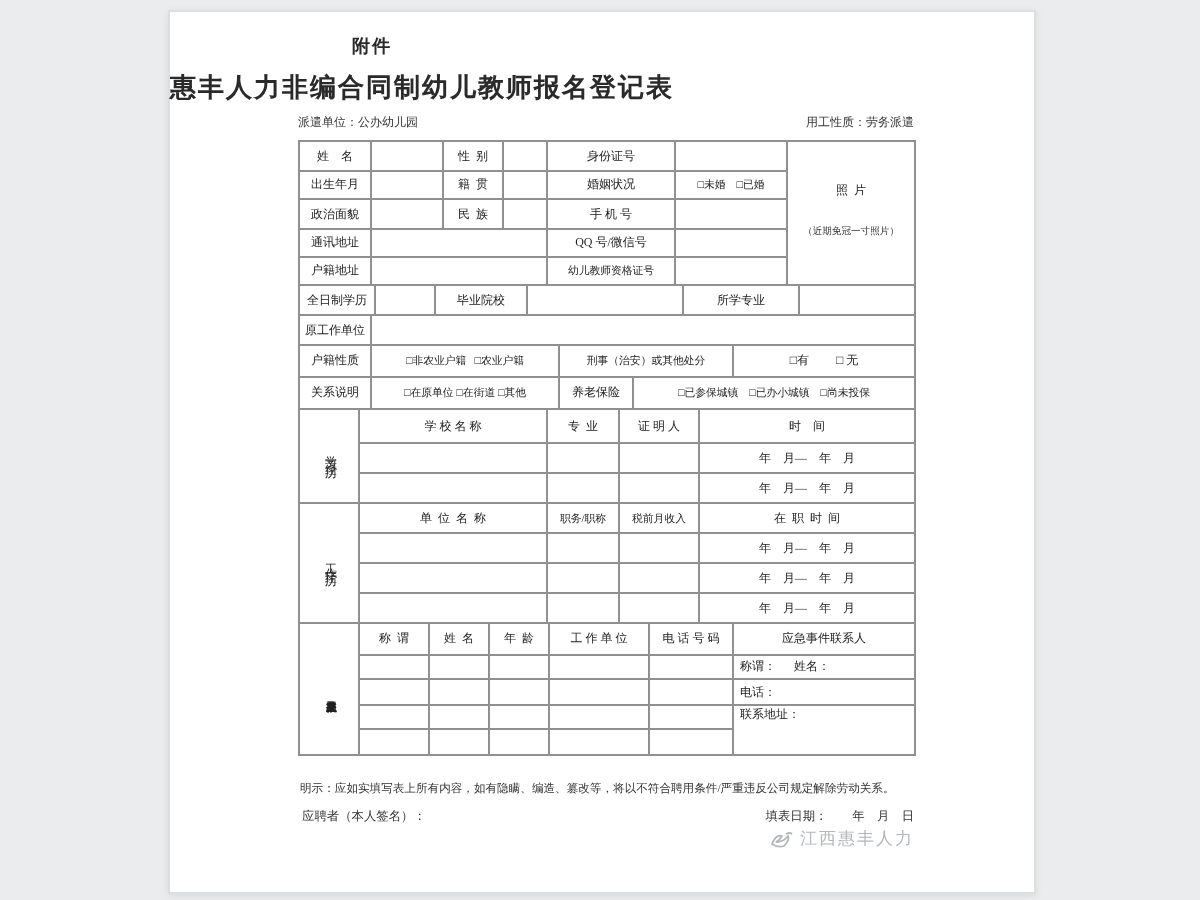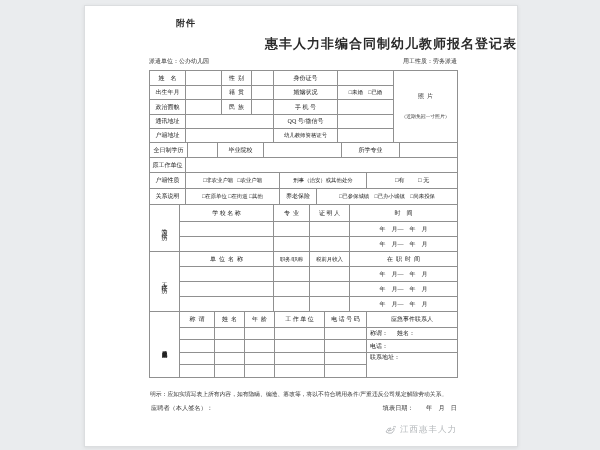--- a/index.html
+++ b/index.html
@@ -11,21 +11,21 @@
     position:relative;
     overflow:hidden;
   }
   .page{
     position:absolute;left:84px;top:5px;width:432px;height:440px;
     background:#ffffff;
     border:1px solid #dcdee0;
     box-shadow:0 1px 4px rgba(0,0,0,0.08);
   }
   .attachment{position:absolute;left:65px;top:11px;font-size:9px;font-weight:bold;letter-spacing:1px;padding-left:26px;}
-  .doc-title{position:absolute;left:0;top:29px;width:100%;text-align:right;font-size:13px;font-weight:bold;letter-spacing:1px;}
+  .doc-title{position:absolute;left:0;top:29px;width:100%;text-align:left;font-size:13px;font-weight:bold;letter-spacing:1px;}
   .subline{position:absolute;left:64px;top:51px;width:308px;display:flex;justify-content:space-between;font-size:6px;color:#333;}
   .tablewrap{position:absolute;left:64px;top:64px;width:308px;}
   table{border-collapse:collapse;table-layout:fixed;width:308px;}
   table + table{margin-top:-1px;}
   td{
     border:1px solid #909090;
     padding:0 1px;
     font-size:6px;
     text-align:center;
     vertical-align:middle;
@@ -43,21 +43,21 @@
     display:inline-block;
     writing-mode:vertical-lr;
     text-orientation:upright;
     font-size:6px;
     letter-spacing:2px;
     line-height:1;
   }
   .vert.tight{letter-spacing:0;font-size:5.4px;}
   .note-line{position:absolute;left:65px;top:384px;width:312px;font-size:5.8px;color:#333;white-space:nowrap;}
   .sign-line{position:absolute;left:66px;top:398px;width:306px;display:flex;justify-content:space-between;font-size:6.2px;color:#333;white-space:pre;}
-  .logo{position:absolute;right:60px;top:418px;display:flex;align-items:center;gap:3px;color:#b3b7ba;font-size:8.5px;letter-spacing:1px;}
+  .logo{position:absolute;right:60px;top:408px;display:flex;align-items:center;gap:3px;color:#b3b7ba;font-size:8.5px;letter-spacing:1px;}
   .logo svg{display:block;}
 </style>
 </head>
 <body>
 
 <div class="page">
 
   <div class="attachment">附件</div>
   <div class="doc-title">惠丰人力非编合同制幼儿教师报名登记表</div>
 

